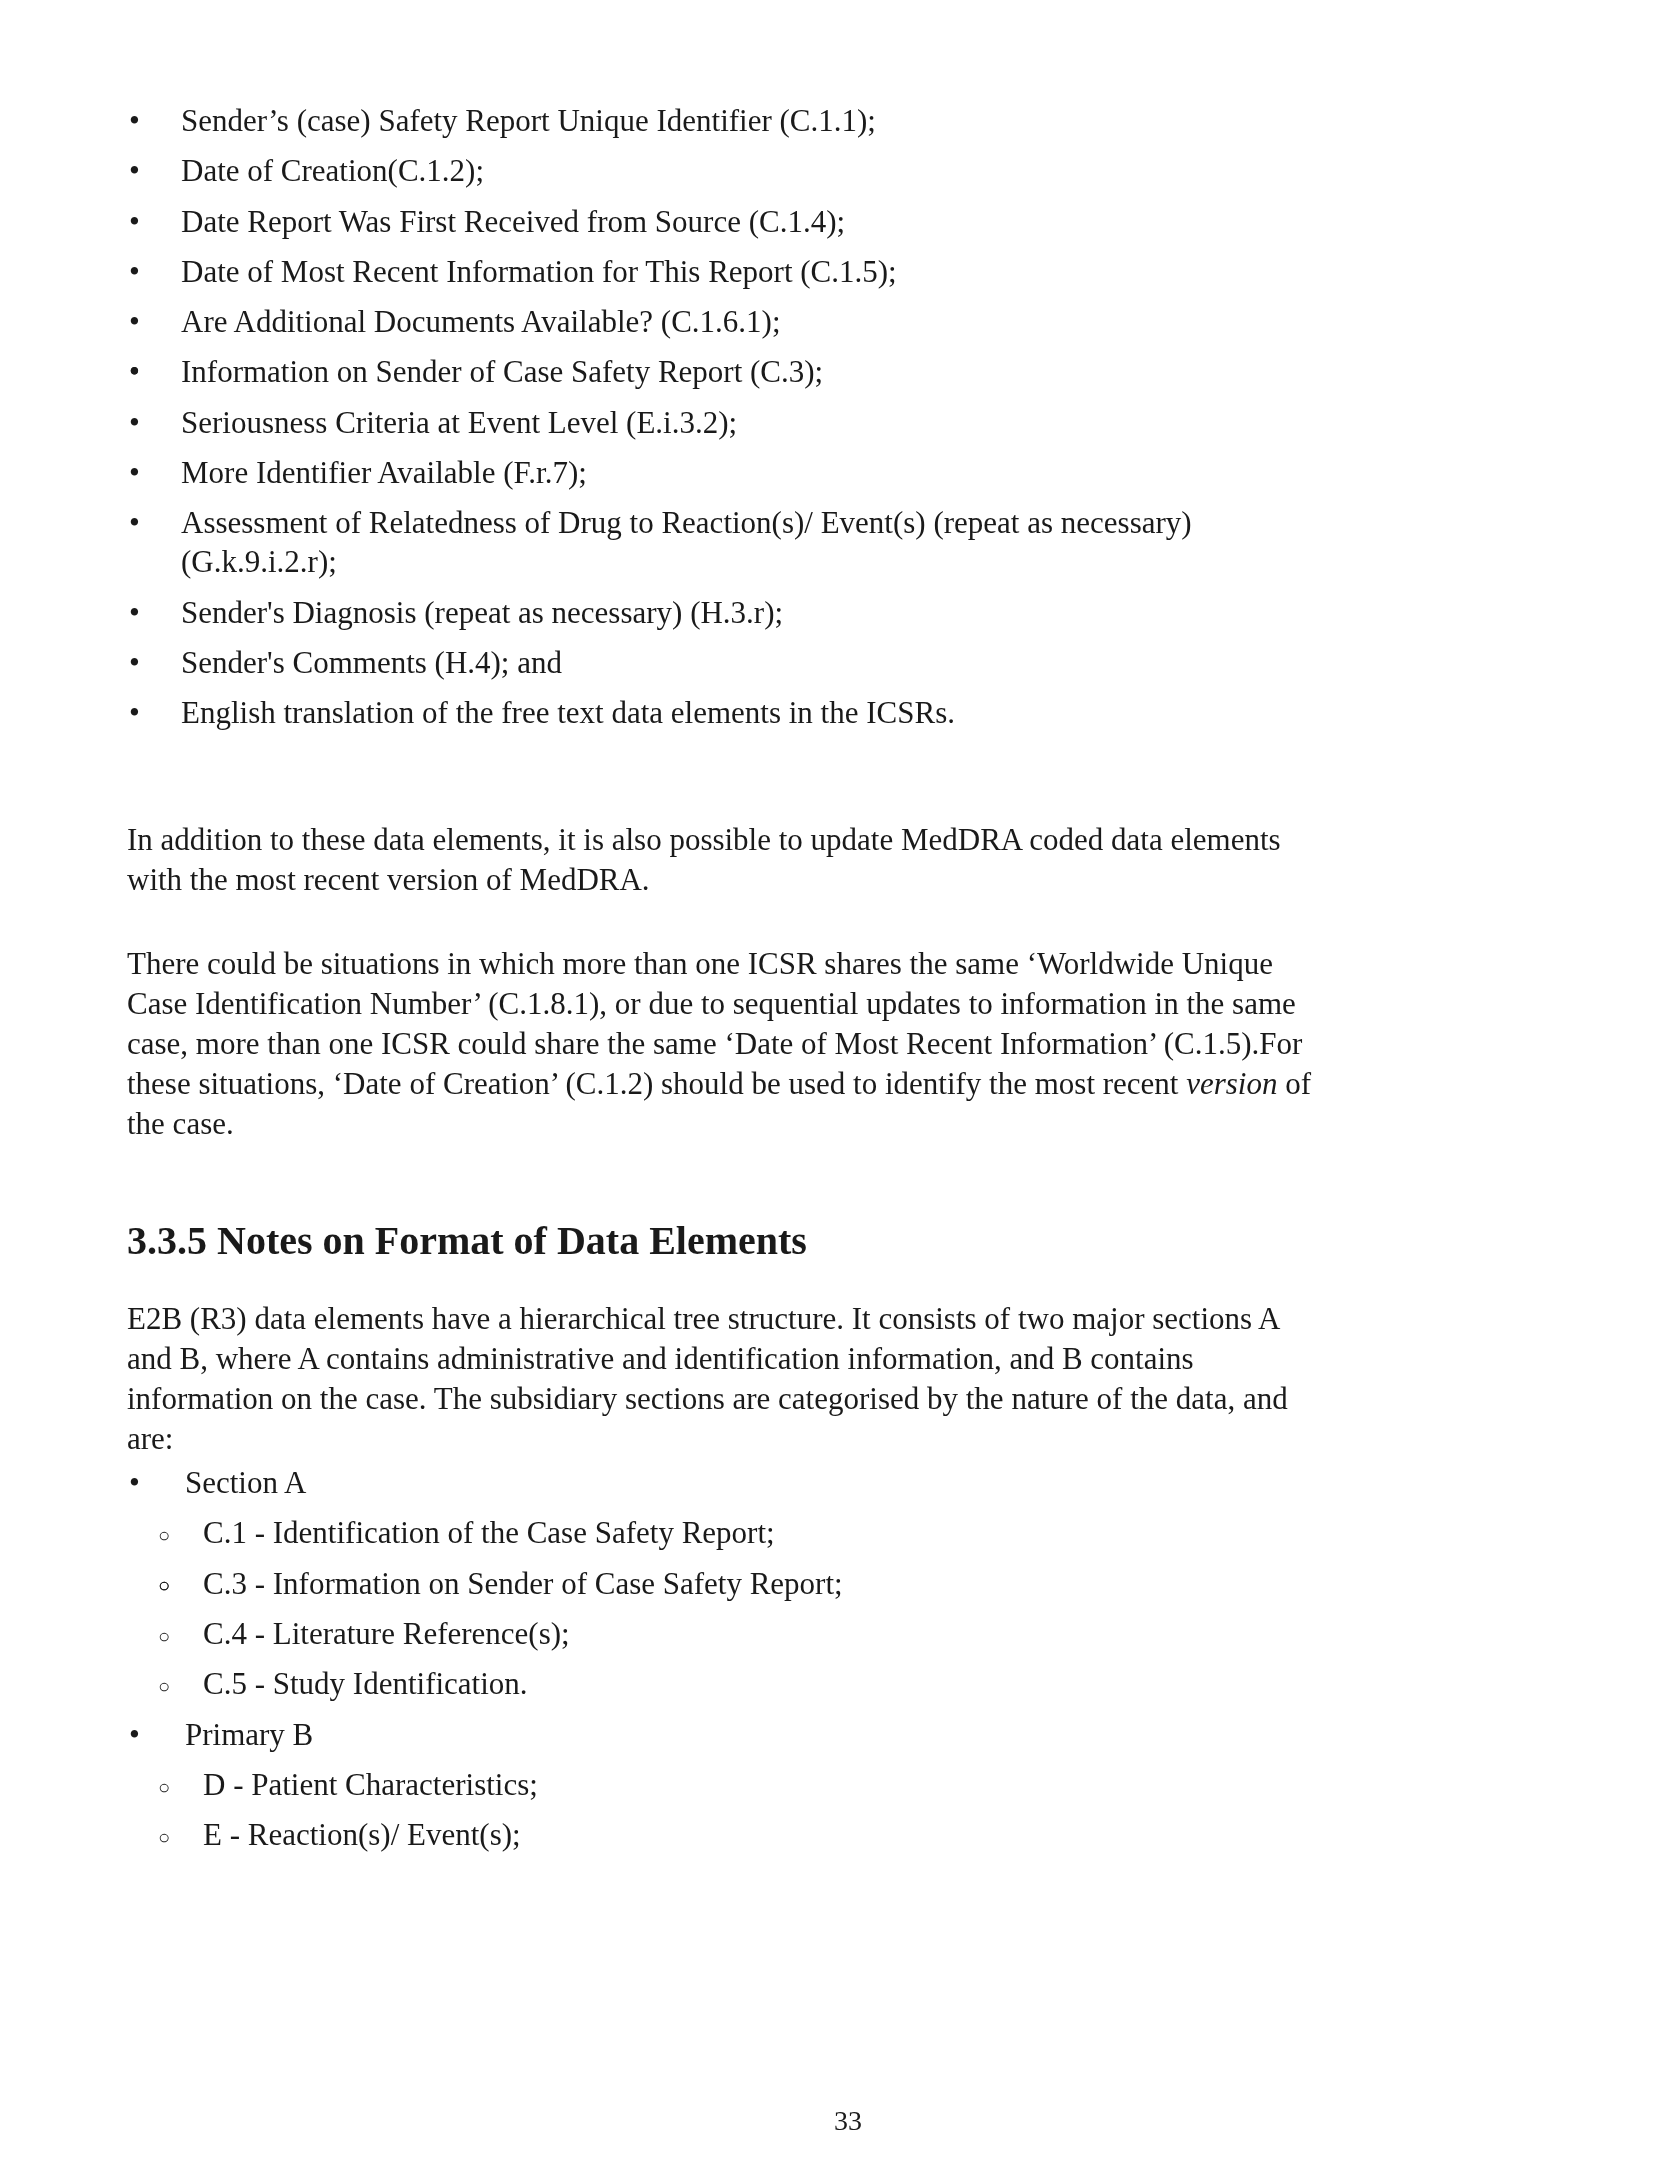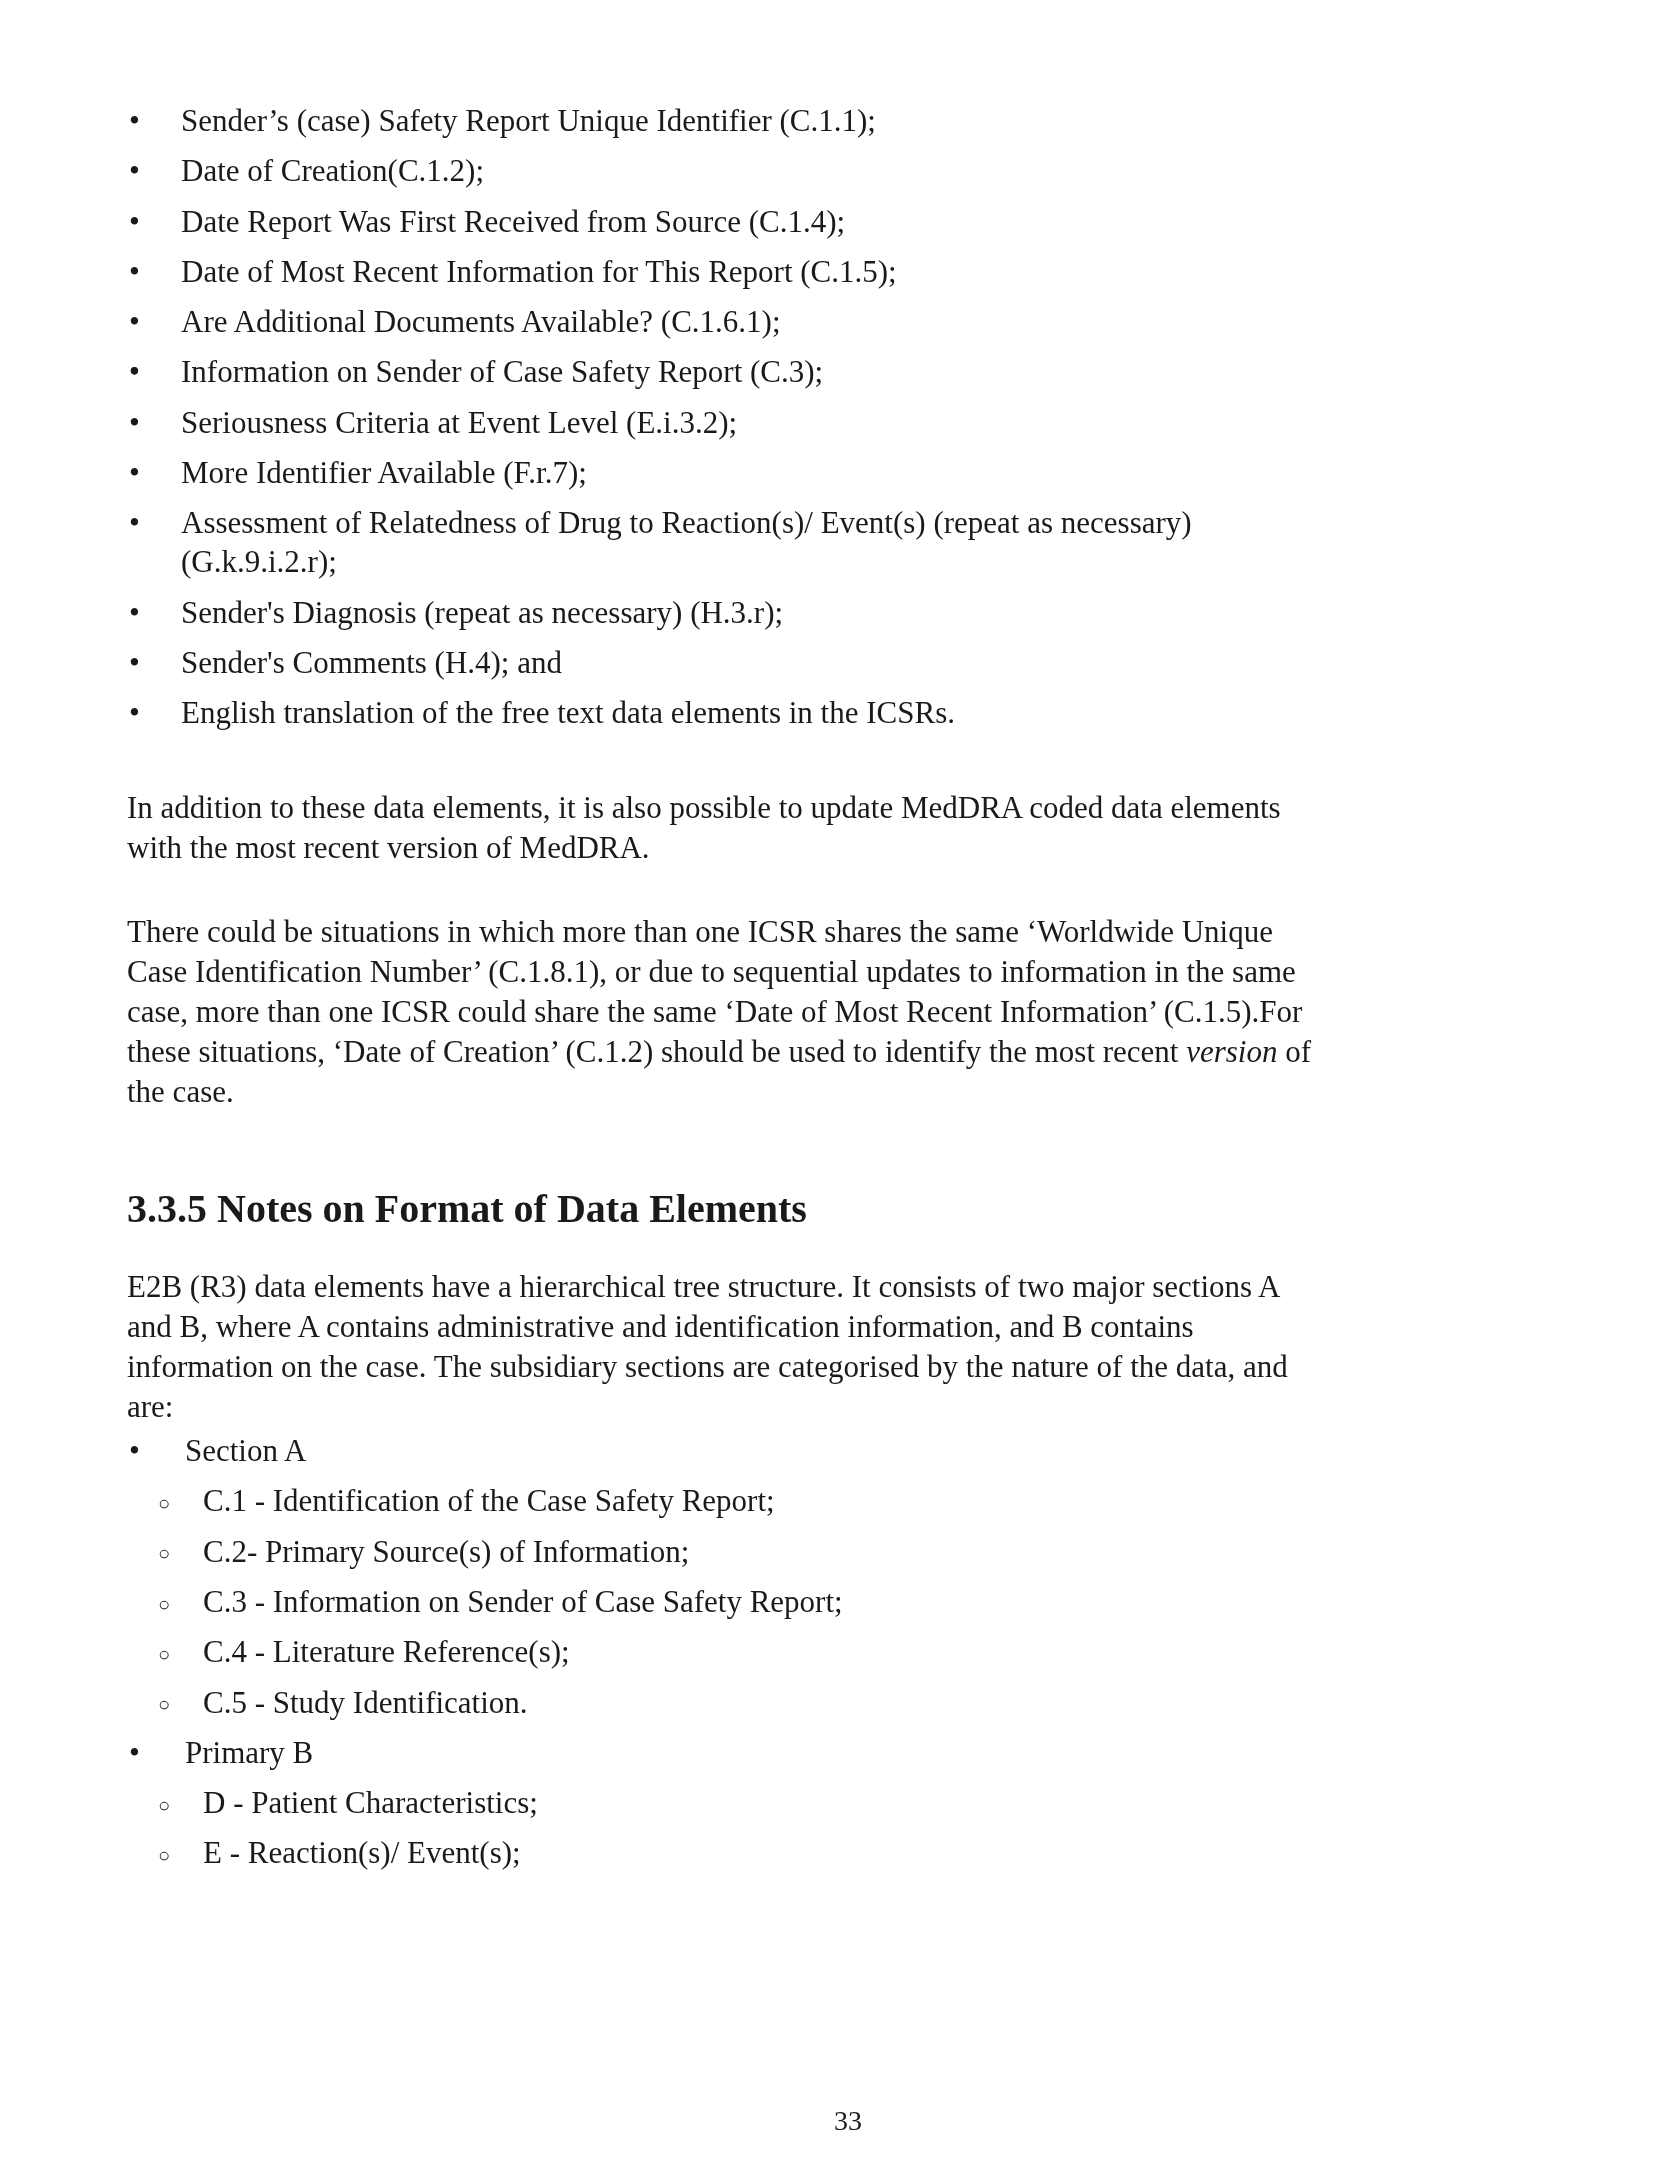--- a/index.html
+++ b/index.html
@@ -48,21 +48,21 @@
     top: 2.8px;
     font-size: 20px;
   }
   
   p {
     font-size: 31px;
     line-height: 40px;
     margin: 0;
     white-space: pre-line;
   }
-  .p-meddra     { margin-top: 56px; }
+  .p-meddra     { margin-top: 88px; }
   .p-situations { margin-top: 44px; }
   .p-e2b        { margin-top: 38px; }
   h3.heading {
     font-size: 40px;
     line-height: 40px;
     font-weight: bold;
     margin: 77px 0 0 0;
     white-space: pre-line;
   }
   .page-number {
@@ -111,21 +111,21 @@
     <h3 class="heading">3.3.5 Notes on Format of Data Elements</h3>
 
     <p class="p-e2b">E2B (R3) data elements have a hierarchical tree structure. It consists of two major sections A
 and B, where A contains administrative and identification information, and B contains
 information on the case. The subsidiary sections are categorised by the nature of the data, and
 are:</p>
 
     <ul class="blist outline">
       <li class="l1"><span class="marker">•</span><span>Section A</span></li>
       <li class="l2"><span class="marker">○</span><span>C.1 - Identification of the Case Safety Report;</span></li>
-      <li class="l2"><span class="marker">○</span><span>C.2- Primary Source(s) of Information;</span></li>
+      <li class="l2"><span class="marker">○</span></li>
       <li class="l2"><span class="marker">○</span><span>C.3 - Information on Sender of Case Safety Report;</span></li>
       <li class="l2"><span class="marker">○</span><span>C.4 - Literature Reference(s);</span></li>
       <li class="l2"><span class="marker">○</span><span>C.5 - Study Identification.</span></li>
       <li class="l1"><span class="marker">•</span><span>Primary B</span></li>
       <li class="l2"><span class="marker">○</span><span>D - Patient Characteristics;</span></li>
       <li class="l2"><span class="marker">○</span><span>E - Reaction(s)/ Event(s);</span></li>
     </ul>
 
   </div>
 

